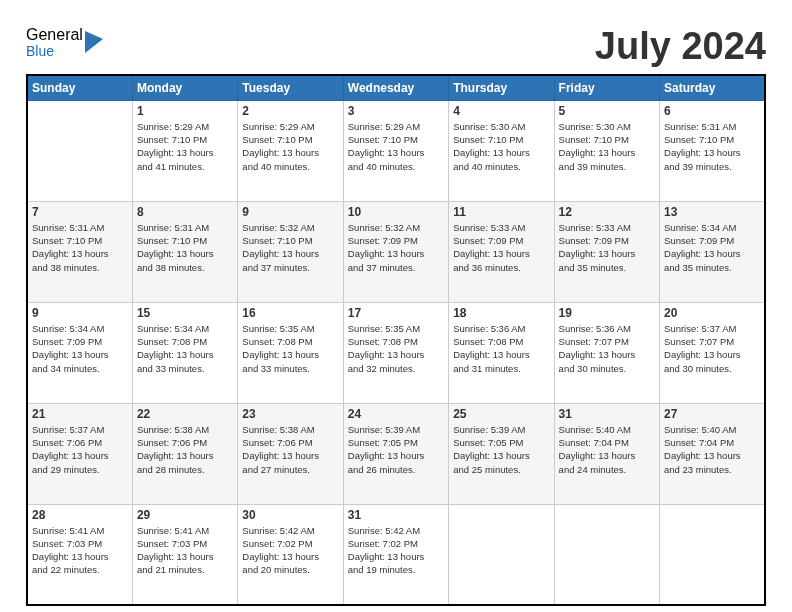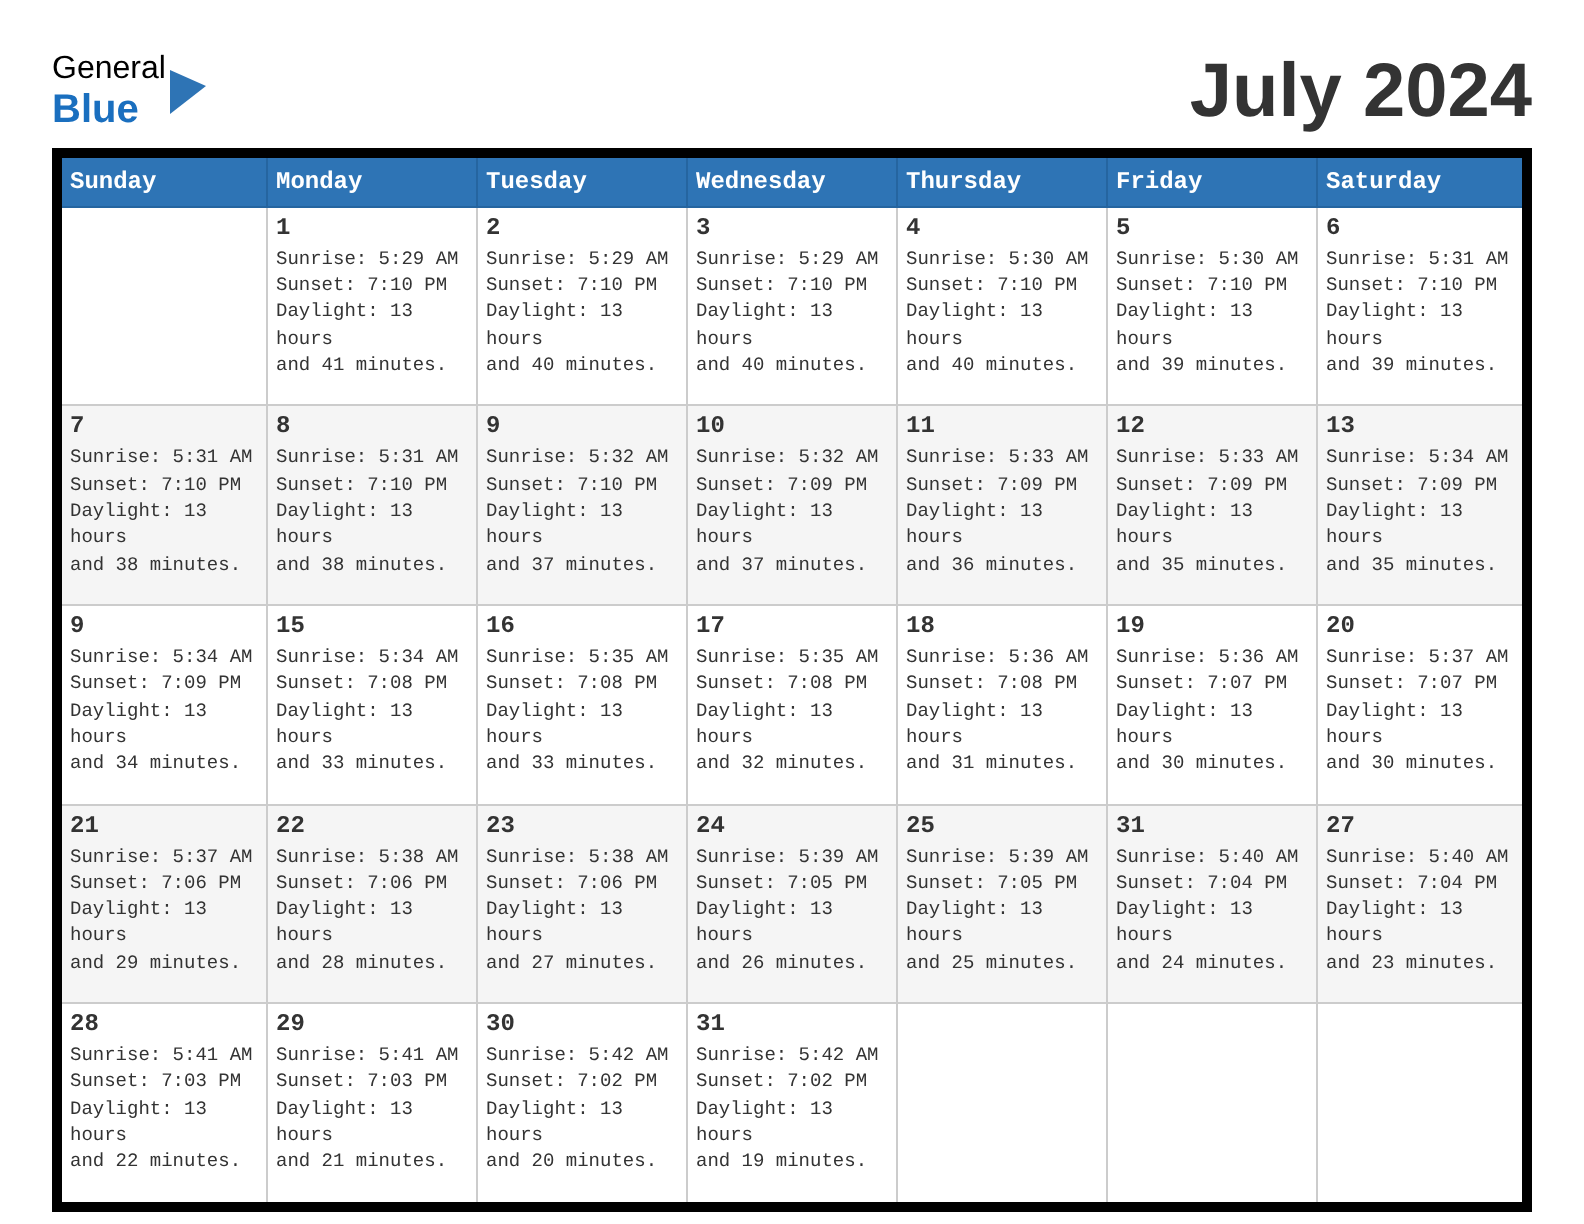--- a/index.html
+++ b/index.html
@@ -27,22 +27,22 @@
     .logo {
       display: flex;
       align-items: center;
     }
     .logo-text {
       display: flex;
       flex-direction: column;
       line-height: 1.1;
     }
     .logo-blue {
-      font-size: 20px;
-      font-weight: bold;
+      font-size: 14px;
+      font-weight: normal;
       color: #1a6fbf;
     }
     .logo-icon {
       width: 18px;
       height: 22px;
       margin-left: 2px;
       display: inline-block;
     }
     .title-section {
     }
@@ -51,25 +51,24 @@
       font-weight: bold;
       color: #333;
       line-height: 1.1;
     }
     .subtitle {
       font-size: 14px;
       color: #555;
     }
     .calendar {
       flex: 1;
-      border: 5px solid #000000;
+      border: 2px solid #000000;
       border-collapse: collapse;
       width: 100%;
       table-layout: fixed;
-      font-family: Liberation Mono, monospace;
     }
     .calendar th {
       background-color: #2e74b5;
       color: white;
       font-size: 12px;
       font-weight: bold;
       padding: 5px 4px;
       text-align: left;
       border: 1px solid #2565a0;
     }

